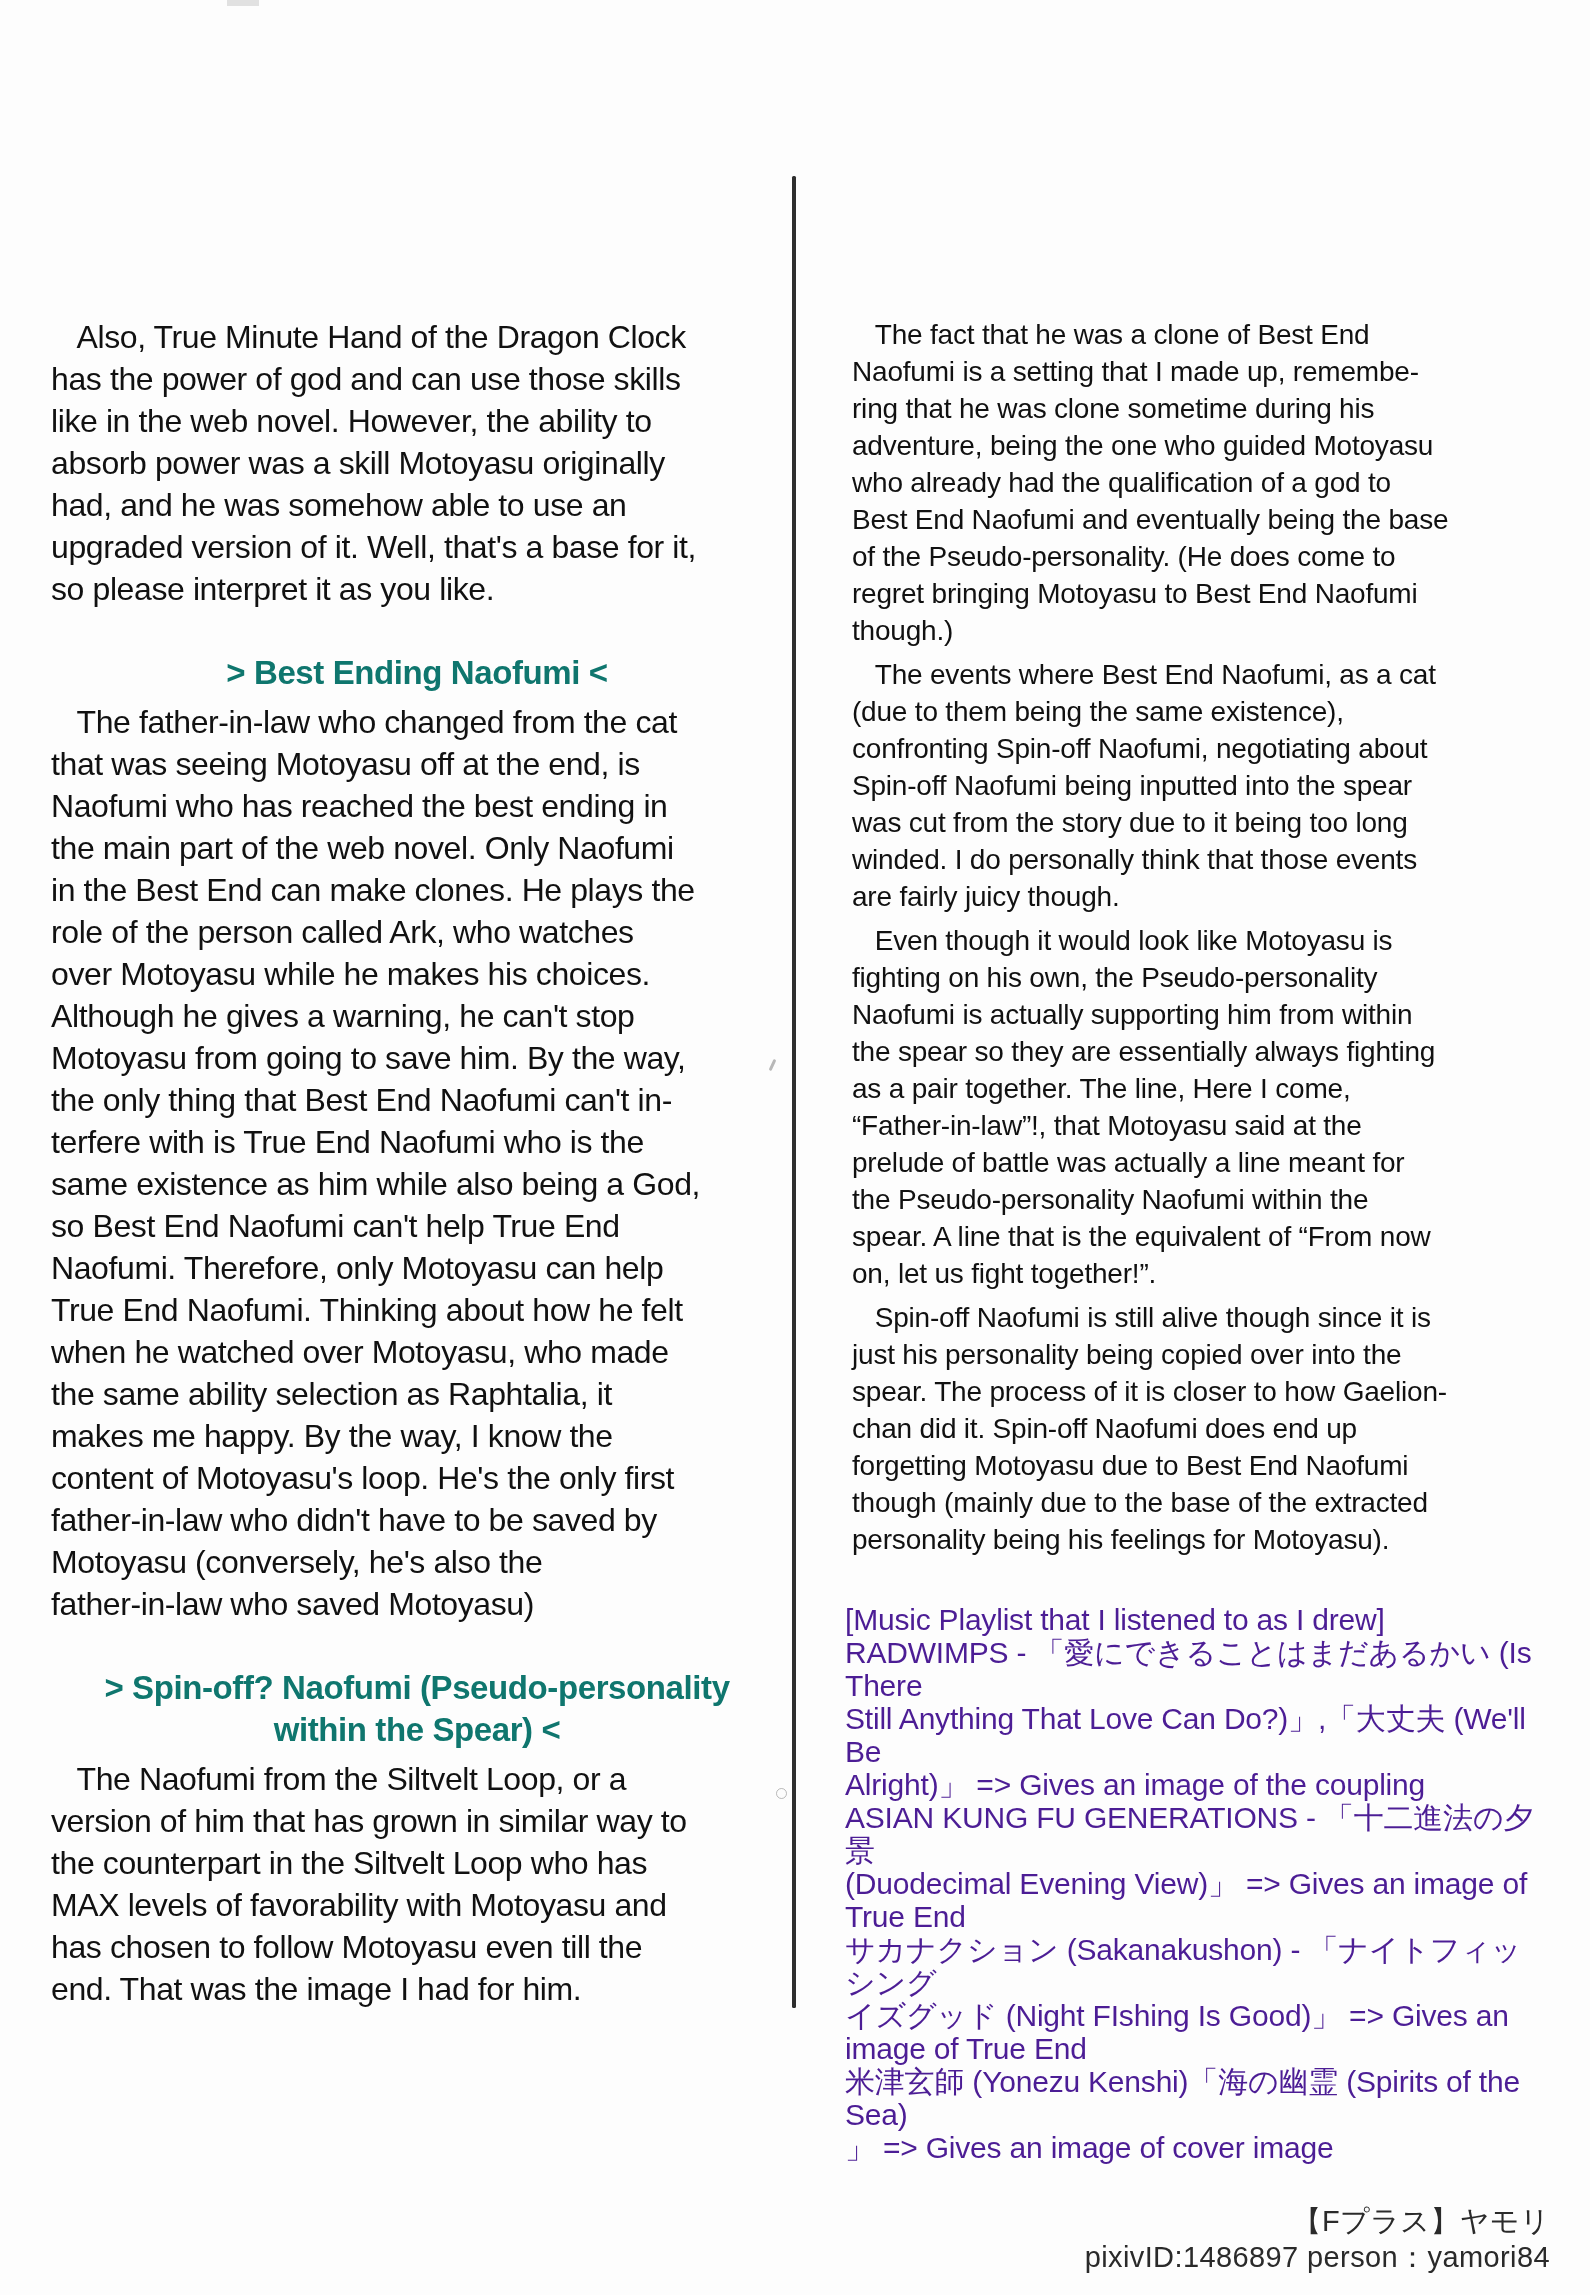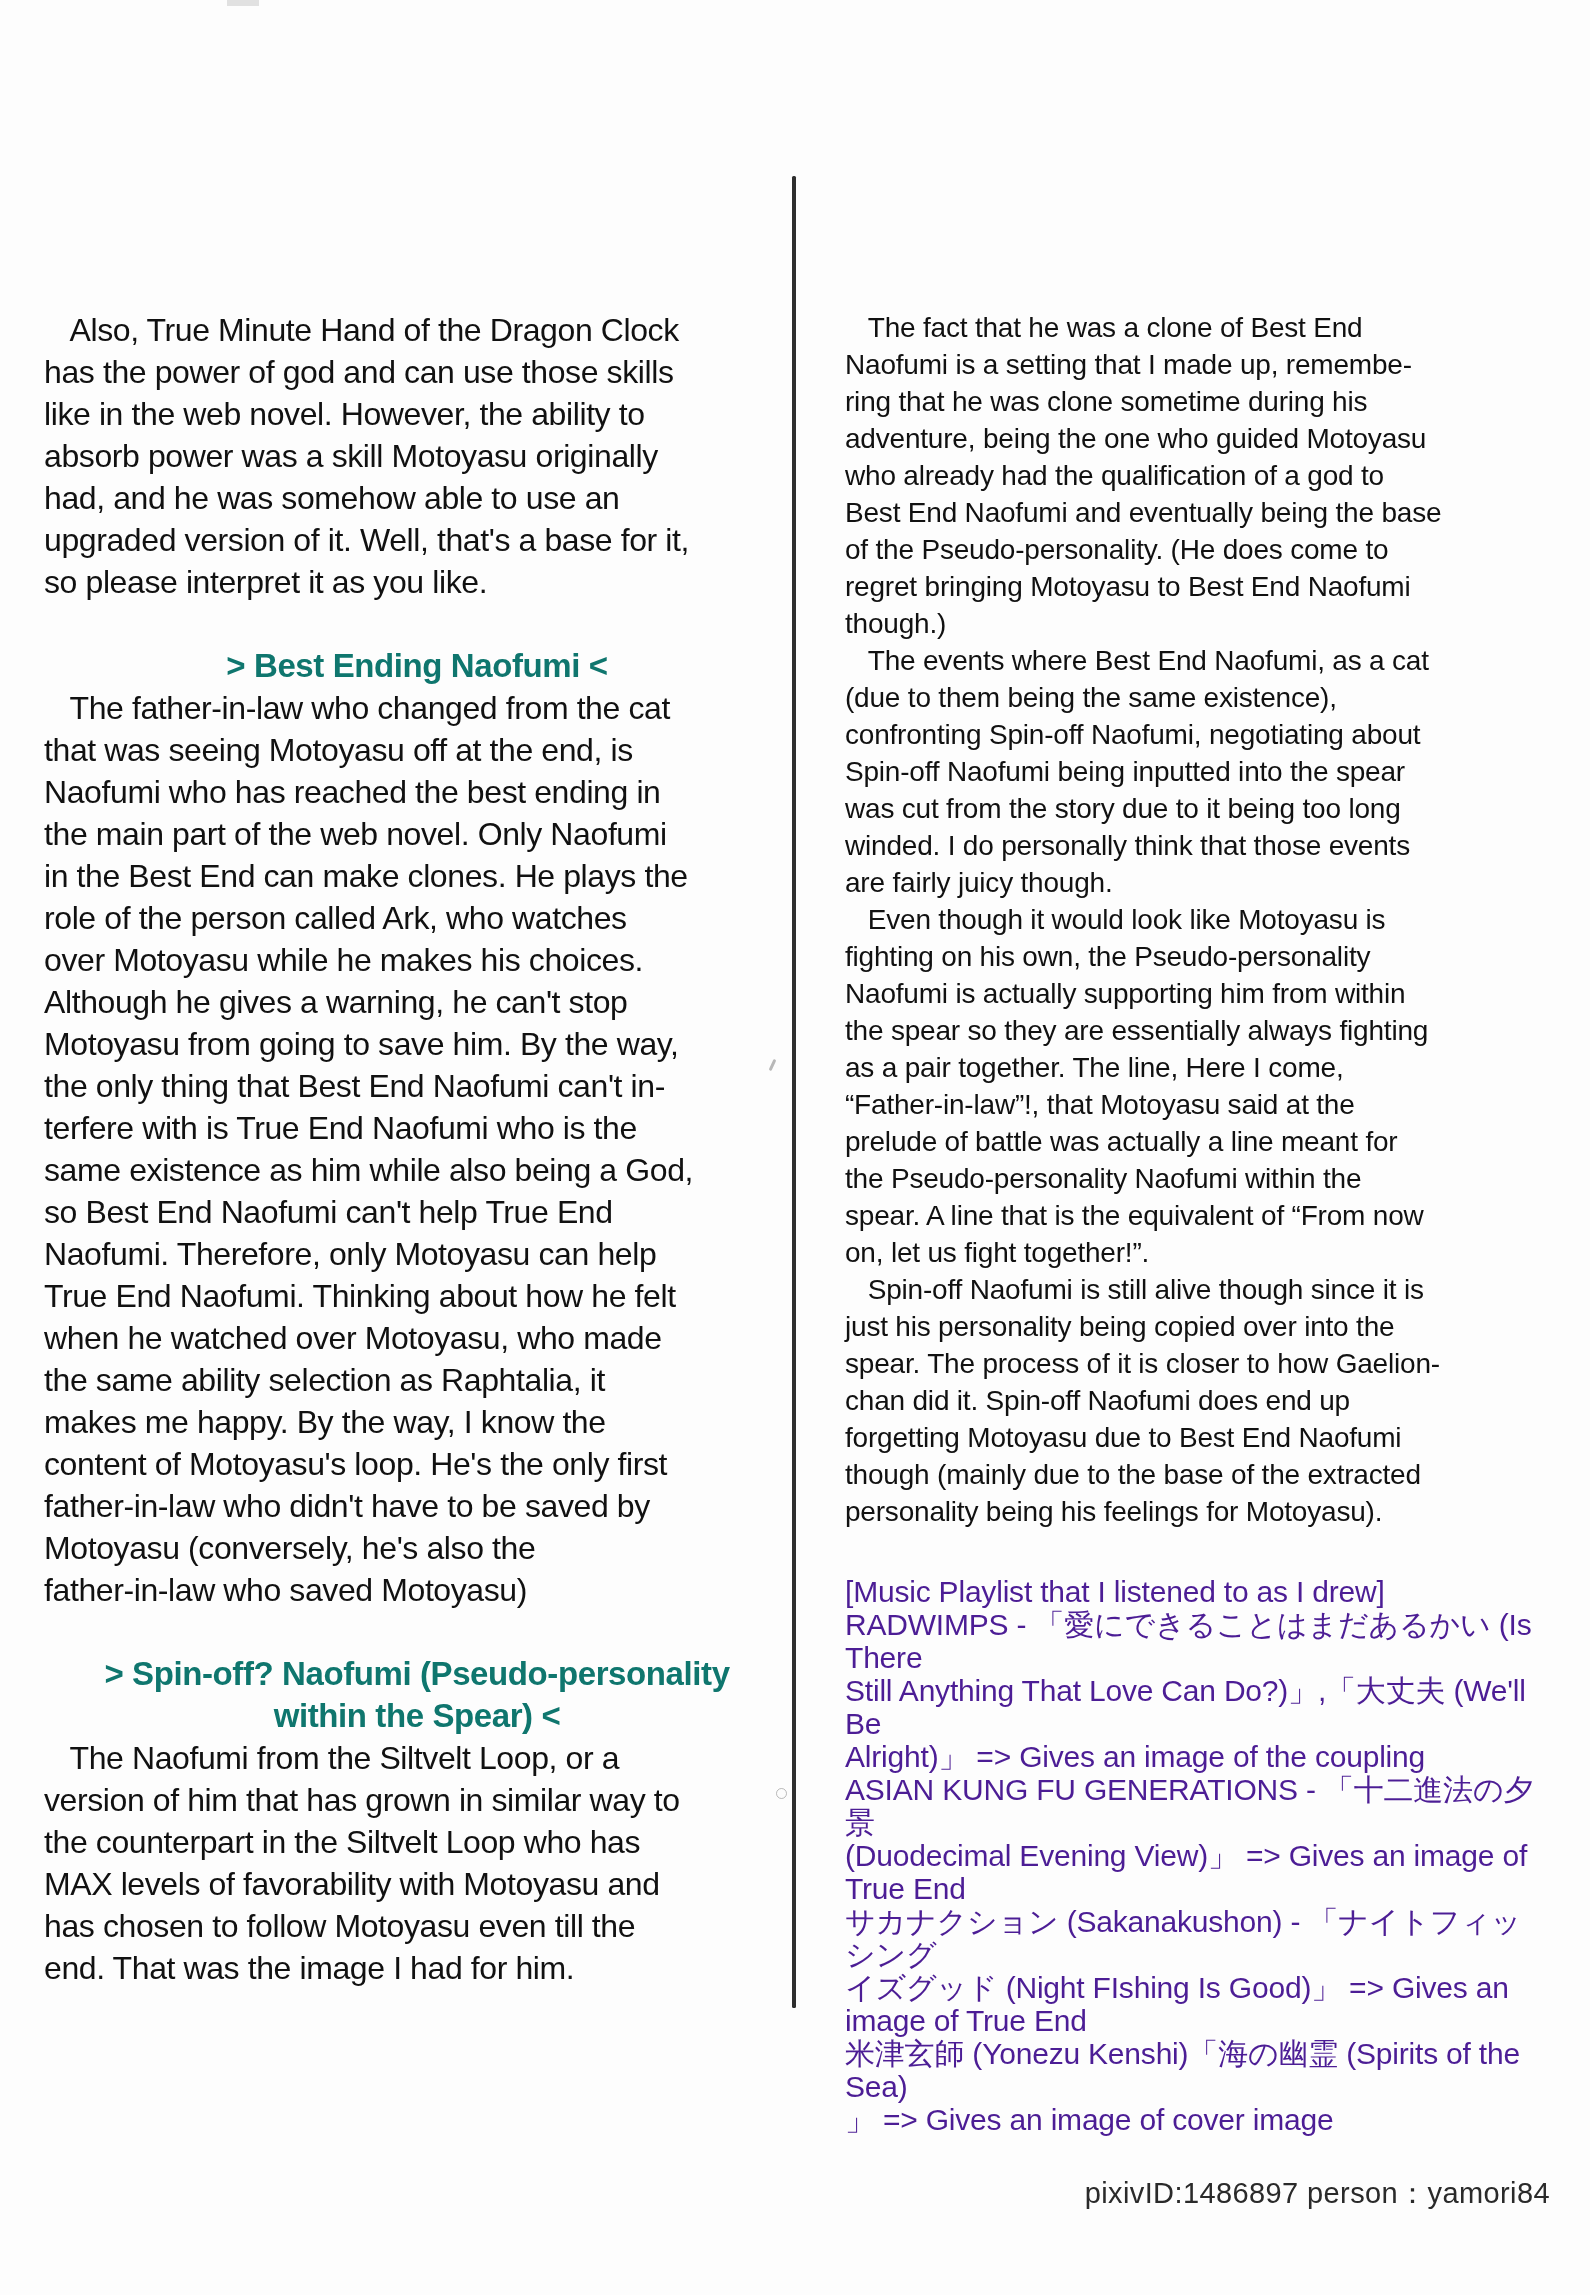--- a/index.html
+++ b/index.html
@@ -27,21 +27,21 @@
   }
   .col-left {
     left: 44px;
     width: 746px;
   }
   .col-right {
     left: 845px;
     width: 705px;
   }
   .body-text {
-    margin: 0;
+    margin: 7px;
     white-space: pre-wrap;
     color: #111111;
   }
   .lg {
     font-size: 32px;
     line-height: 42px;
     letter-spacing: -0.4px;
   }
   .sm {
     font-size: 28px;
@@ -209,18 +209,19 @@
 Alright)」 =&gt; Gives an image of the coupling
 ASIAN KUNG FU GENERATIONS - 「十二進法の夕景
 (Duodecimal Evening View)」 =&gt; Gives an image of
 True End
 サカナクション (Sakanakushon) - 「ナイトフィッシング
 イズグッド (Night FIshing Is Good)」 =&gt; Gives an
 image of True End
 米津玄師 (Yonezu Kenshi)「海の幽霊 (Spirits of the Sea)
 」 =&gt; Gives an image of cover image</p>
     <div class="credits">
+      <p>【Fプラス】ヤモリ</p>
       <p>pixivID:1486897  person：yamori84</p>
     </div>
   </div>
 
 </div>
 
 
 </body></html>

